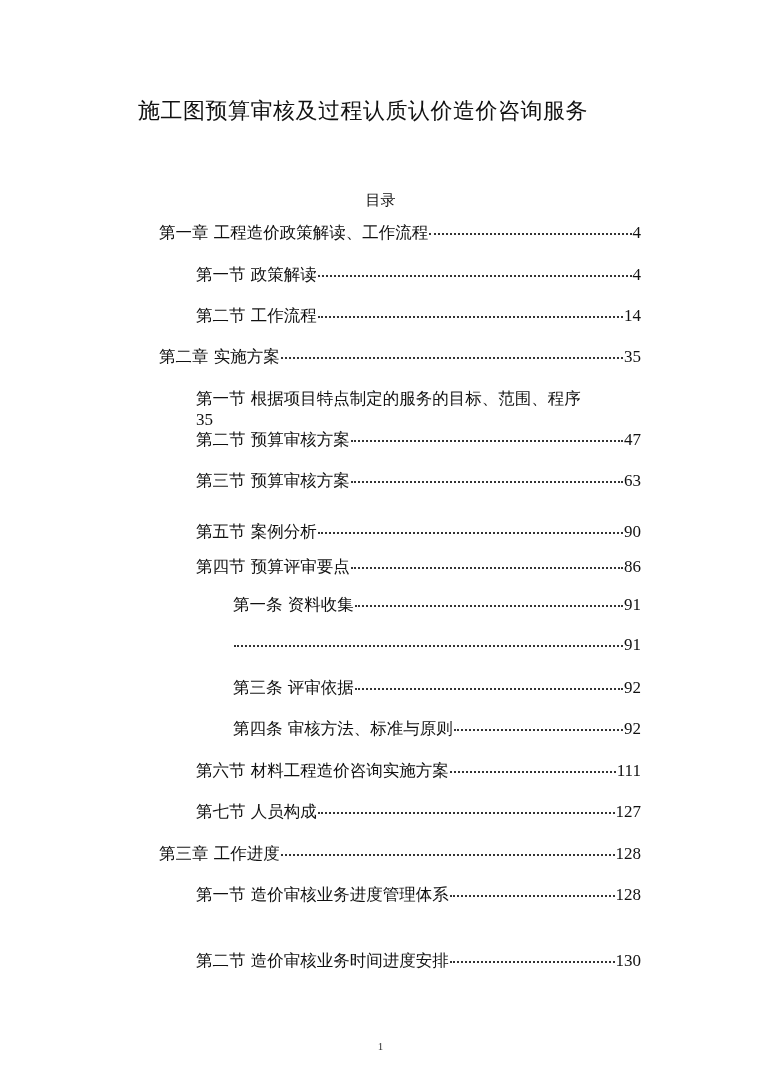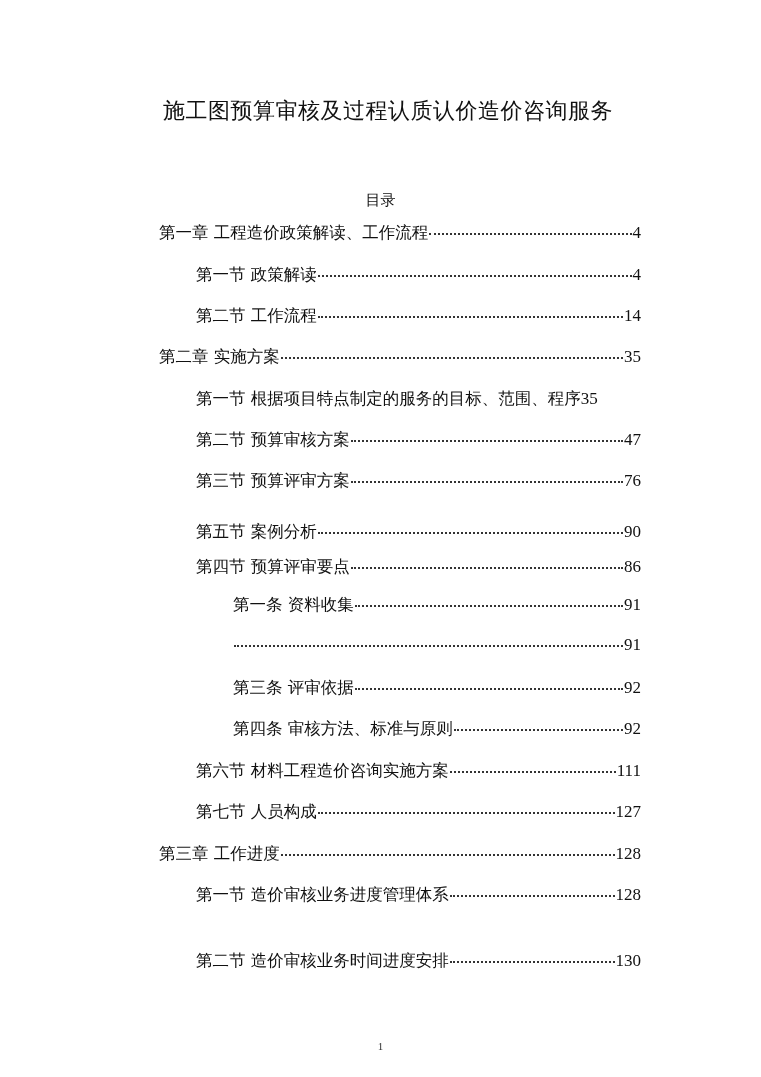--- a/index.html
+++ b/index.html
@@ -1,20 +1,20 @@
 <!DOCTYPE html>
 <html><head>
 <meta charset="utf-8">
 <style>
   html, body { margin: 0; padding: 0; background: #ffffff; }
   body { width: 761px; height: 1077px; position: relative; overflow: hidden; color: #111; }
   .doc-title {
     position: absolute; left: 0; width: 726px; top: 96px;
     text-align: center; font-family: "DejaVu Sans", sans-serif;
-    font-size: 22px; letter-spacing: 0.5px; color: #111; margin-left: 25px;
+    font-size: 22px; letter-spacing: 0.5px; color: #111;
   }
   .toc-heading {
     position: absolute; left: 0; width: 761px; top: 191px;
     text-align: center; font-family: "DejaVu Sans", sans-serif;
     font-size: 15px; color: #111;
   }
   .toc-entry {
     position: absolute; display: flex; align-items: baseline;
     font-family: "DejaVu Serif", serif; font-size: 16.5px; color: #111;
     white-space: nowrap;
@@ -54,33 +54,33 @@
       <div class="toc-entry lvl2" style="top: 305px;">
         <span class="label">第二节 工作流程</span>
         <span class="leader"></span>
         <span class="page">14</span>
       </div>
       <div class="toc-entry lvl1" style="top: 346px;">
         <span class="label">第二章 实施方案</span>
         <span class="leader"></span>
         <span class="page">35</span>
       </div>
-      <div class="toc-entry lvl2 nolead" style="top: 388px;">
+      <div class="toc-entry lvl2 nolead" style="top: 388px; flex-direction: column;">
         <span class="label">第一节 根据项目特点制定的服务的目标、范围、程序</span>
         <span class="page">35</span>
       </div>
       <div class="toc-entry lvl2" style="top: 429px;">
         <span class="label">第二节 预算审核方案</span>
         <span class="leader"></span>
         <span class="page">47</span>
       </div>
       <div class="toc-entry lvl2" style="top: 470px;">
-        <span class="label">第三节 预算评审方案</span>
+        <span class="label">第三节 预算审核方案</span>
         <span class="leader"></span>
-        <span class="page">76</span>
+        <span class="page">63</span>
       </div>
       <div class="toc-entry lvl2" style="top: 511px; margin-top: 45px;">
         <span class="label">第四节 预算评审要点</span>
         <span class="leader"></span>
         <span class="page">86</span>
       </div>
       <div class="toc-entry lvl2" style="top: 521px;">
         <span class="label">第五节 案例分析</span>
         <span class="leader"></span>
         <span class="page">90</span>

